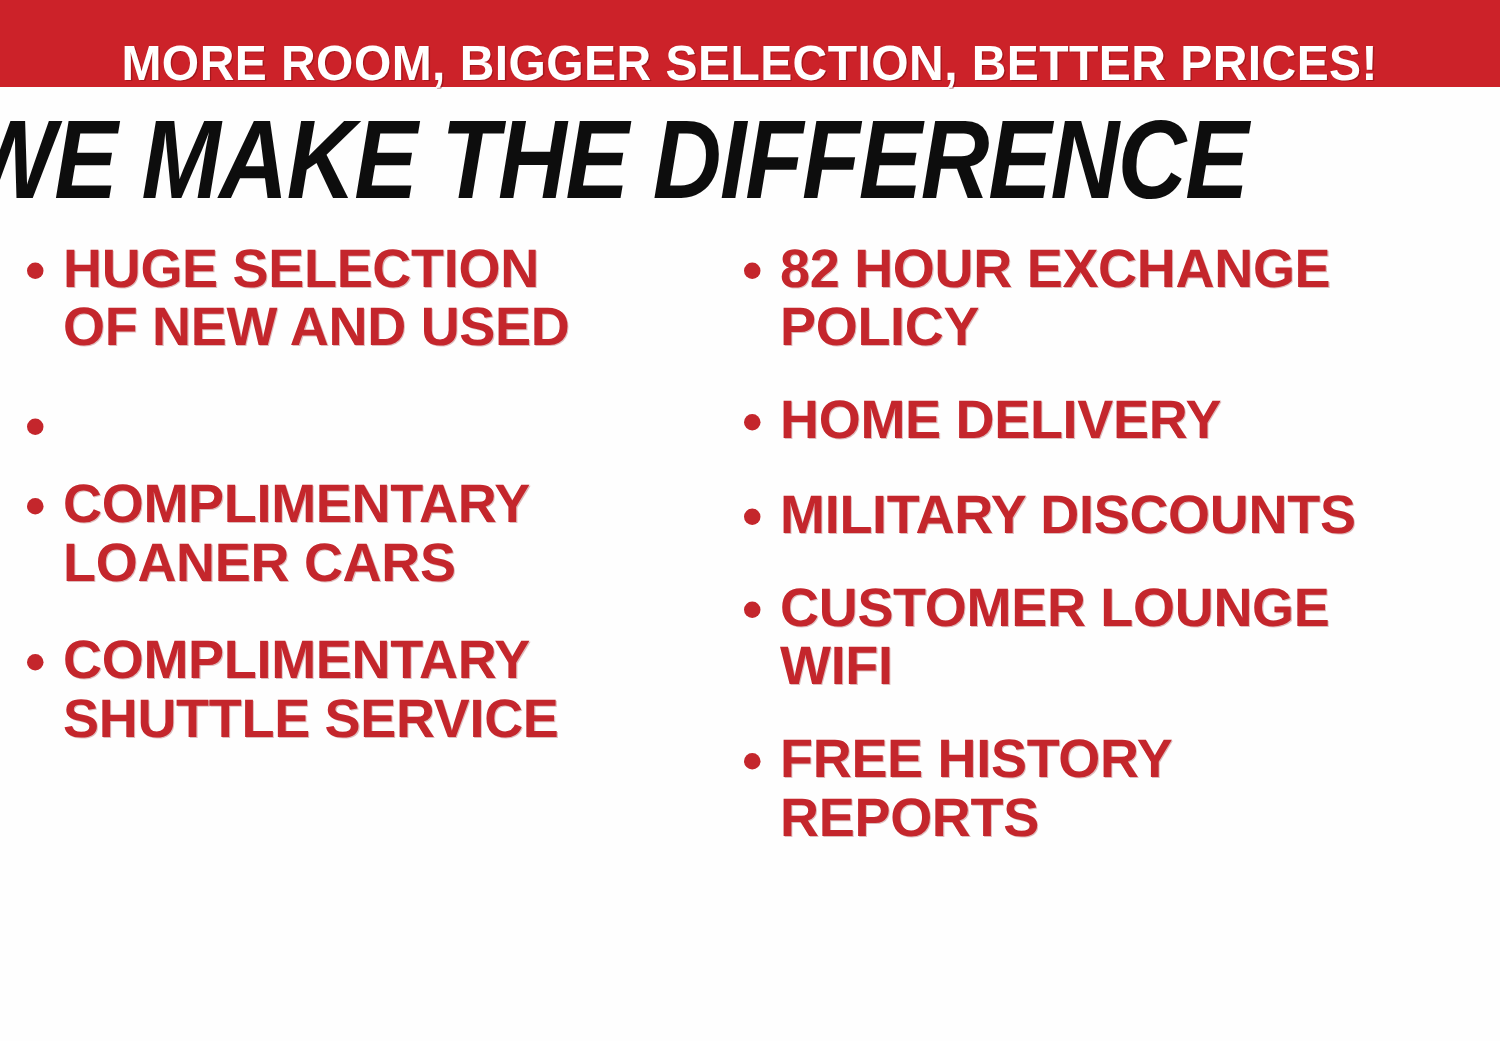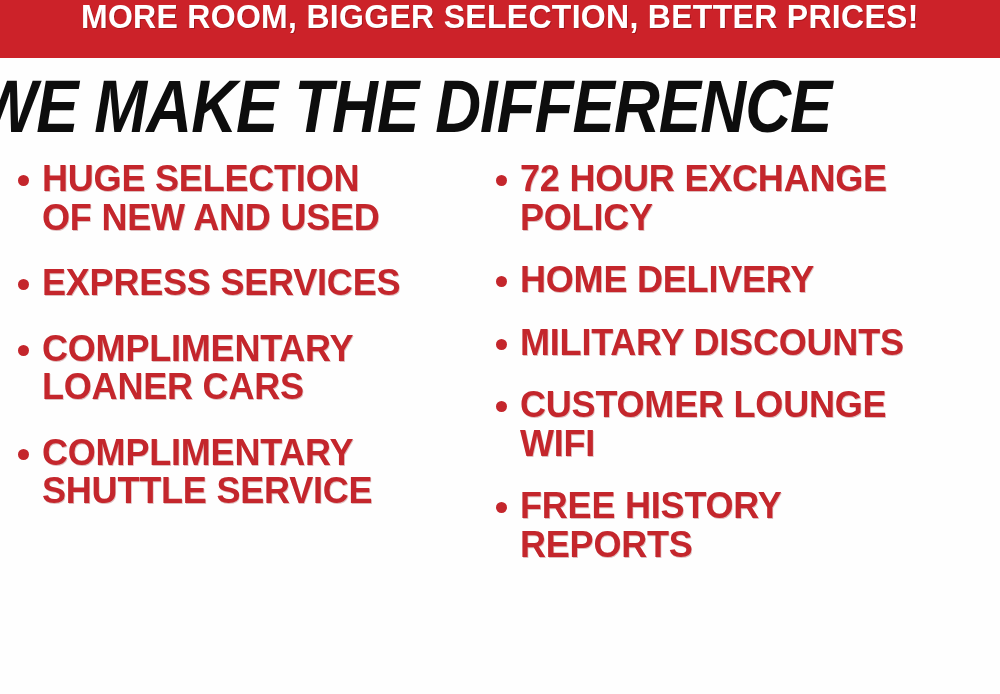--- a/index.html
+++ b/index.html
@@ -25,21 +25,21 @@
 
   
   .banner {
     position: absolute;
     left: 0;
     top: 0;
     width: 1000px;
     height: 58px;
     background: #cc2229;
     display: flex;
-    align-items: flex-start;
+    align-items: flex-end;
     justify-content: center;
   }
   .banner-text {
     color: #ffffff;
     font-family: "Liberation Sans Narrow", "Liberation Sans", sans-serif;
     font-weight: bold;
     font-size: 33px;
     letter-spacing: 0.3px;
     line-height: 1;
     white-space: nowrap;
@@ -140,38 +140,37 @@
   <div class="columns">
 
     <div class="col col-left">
       <div class="bullet-item">
         <span class="bullet-dot"></span>
         <span class="bullet-label">HUGE SELECTION
 OF NEW AND USED</span>
       </div>
       <div class="bullet-item">
         <span class="bullet-dot"></span>
-        <span class="bullet-label">EXPRESS SERVICES</span>
       </div>
       <div class="bullet-item">
         <span class="bullet-dot"></span>
         <span class="bullet-label">COMPLIMENTARY
 LOANER CARS</span>
       </div>
       <div class="bullet-item">
         <span class="bullet-dot"></span>
         <span class="bullet-label">COMPLIMENTARY
 SHUTTLE SERVICE</span>
       </div>
     </div>
 
     <div class="col col-right">
       <div class="bullet-item">
         <span class="bullet-dot"></span>
-        <span class="bullet-label">72 HOUR EXCHANGE
+        <span class="bullet-label">82 HOUR EXCHANGE
 POLICY</span>
       </div>
       <div class="bullet-item">
         <span class="bullet-dot"></span>
         <span class="bullet-label">HOME DELIVERY</span>
       </div>
       <div class="bullet-item">
         <span class="bullet-dot"></span>
         <span class="bullet-label">MILITARY DISCOUNTS</span>
       </div>

